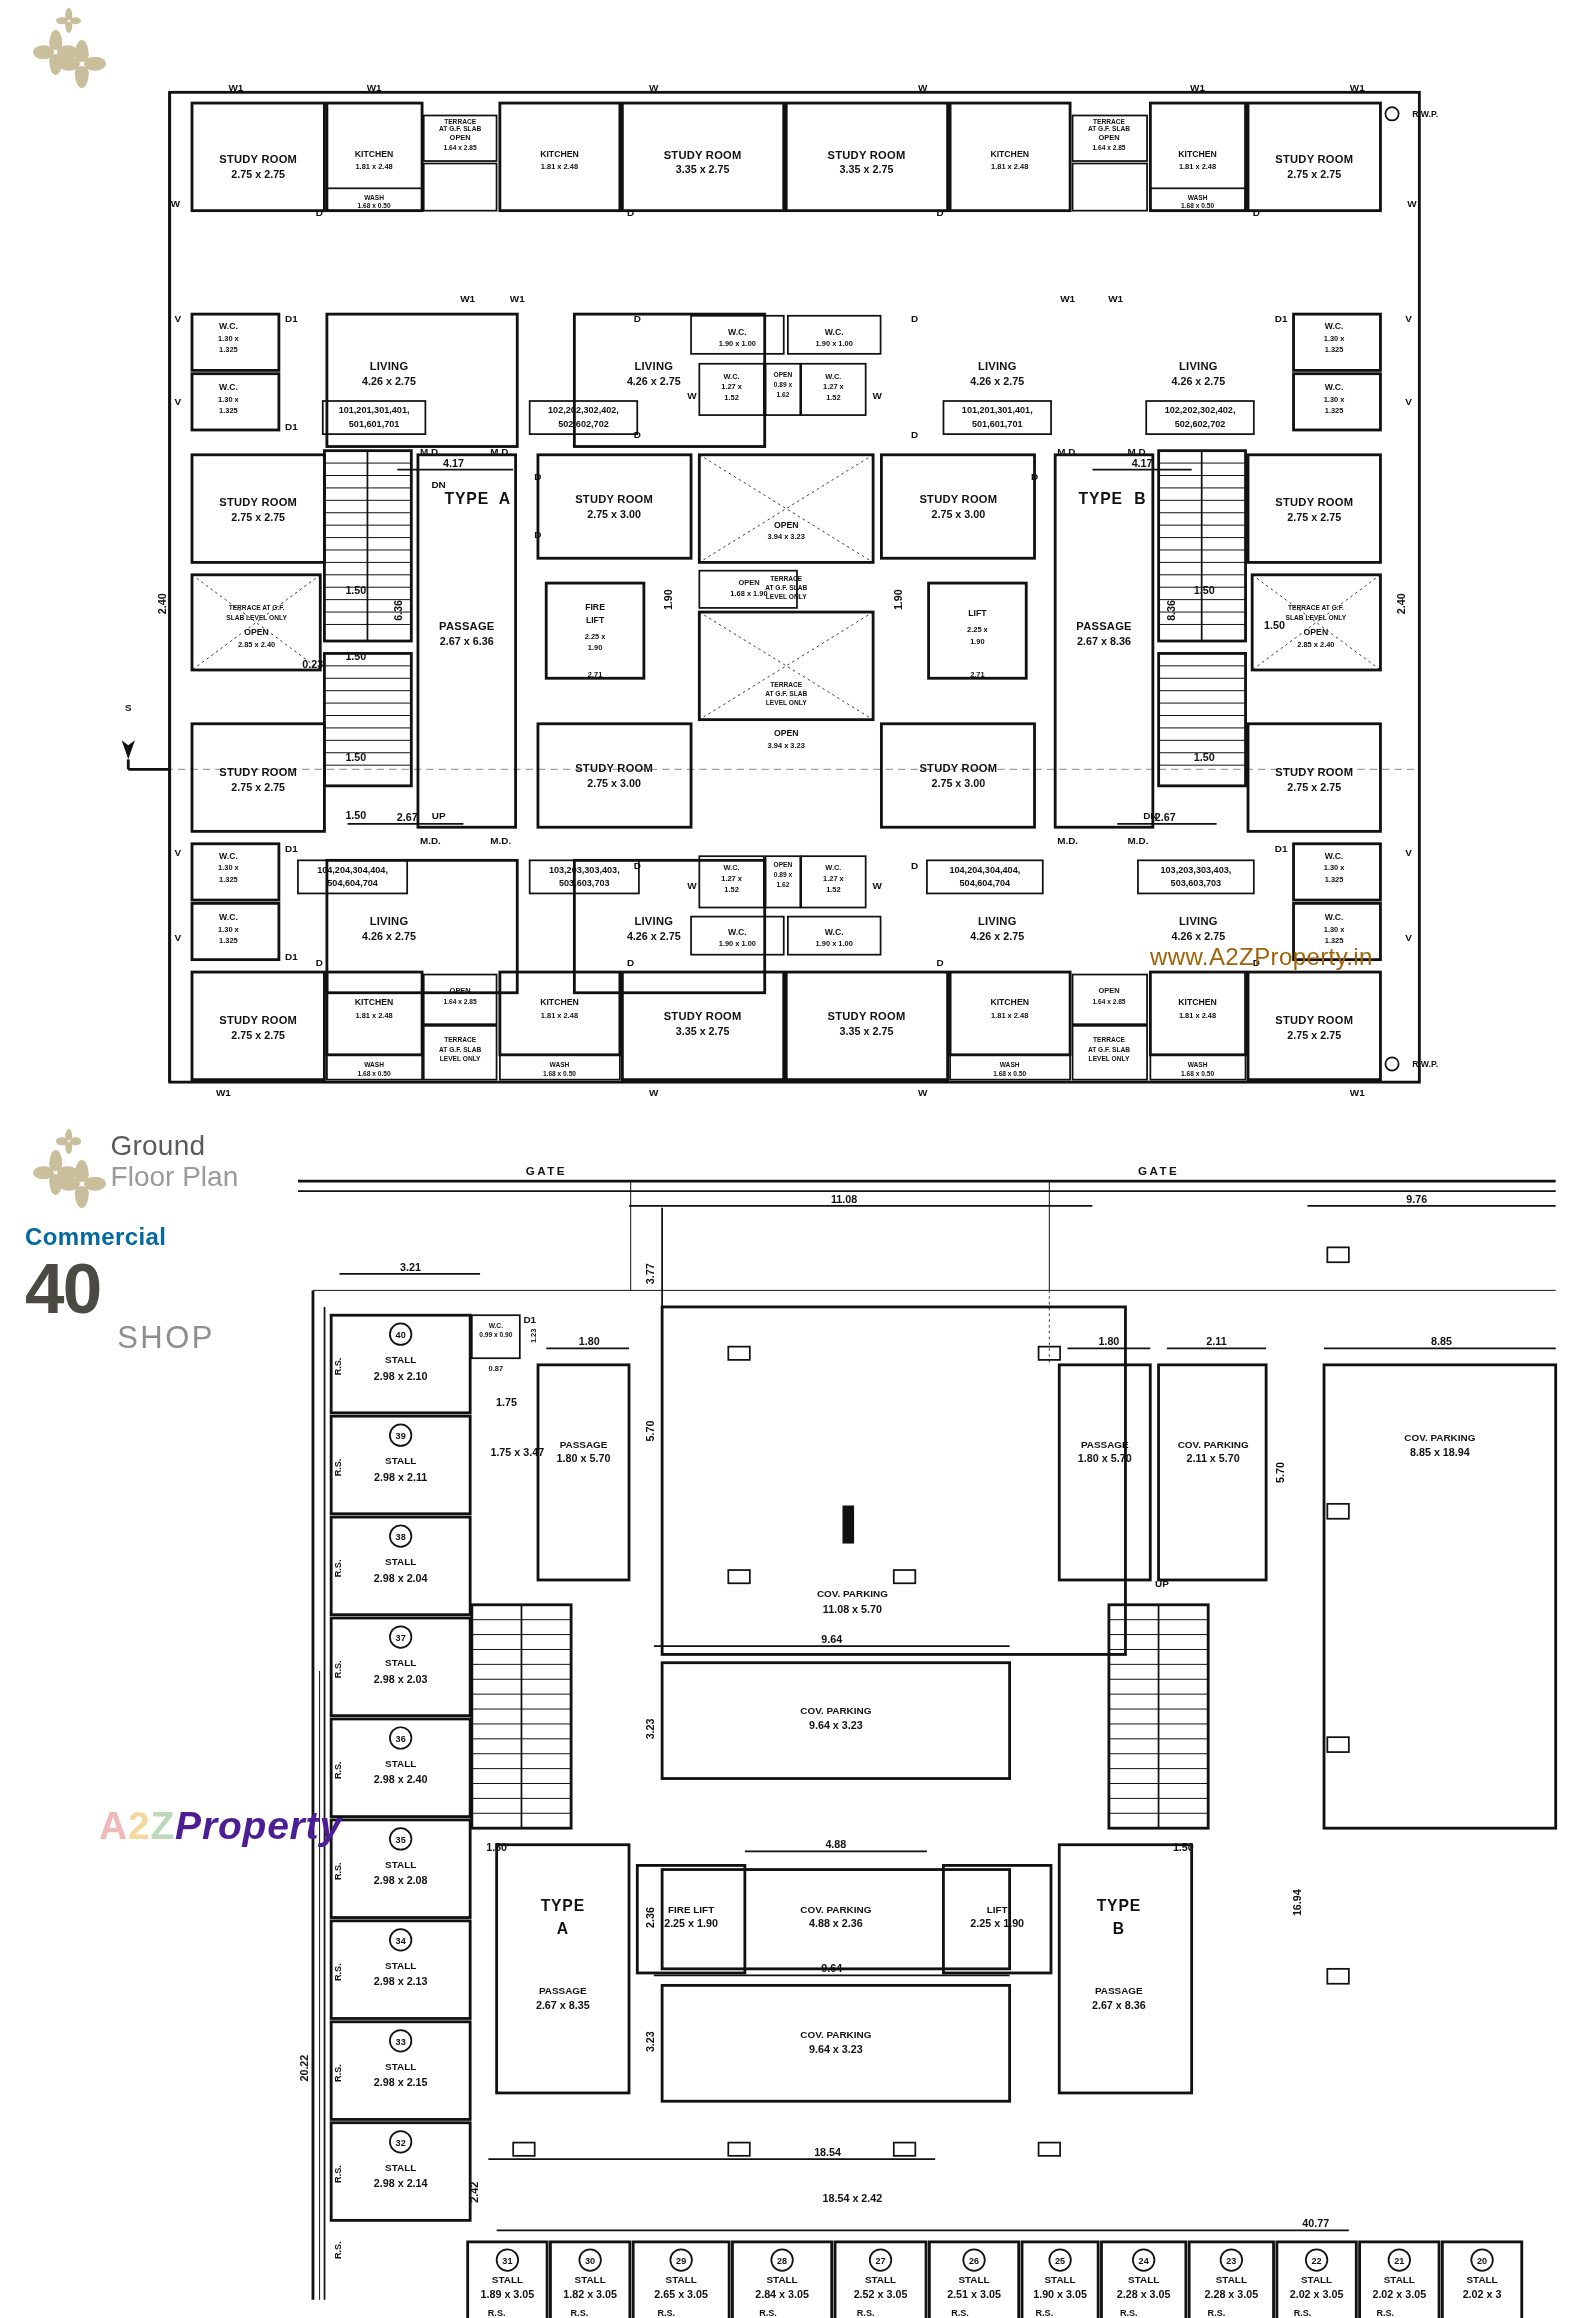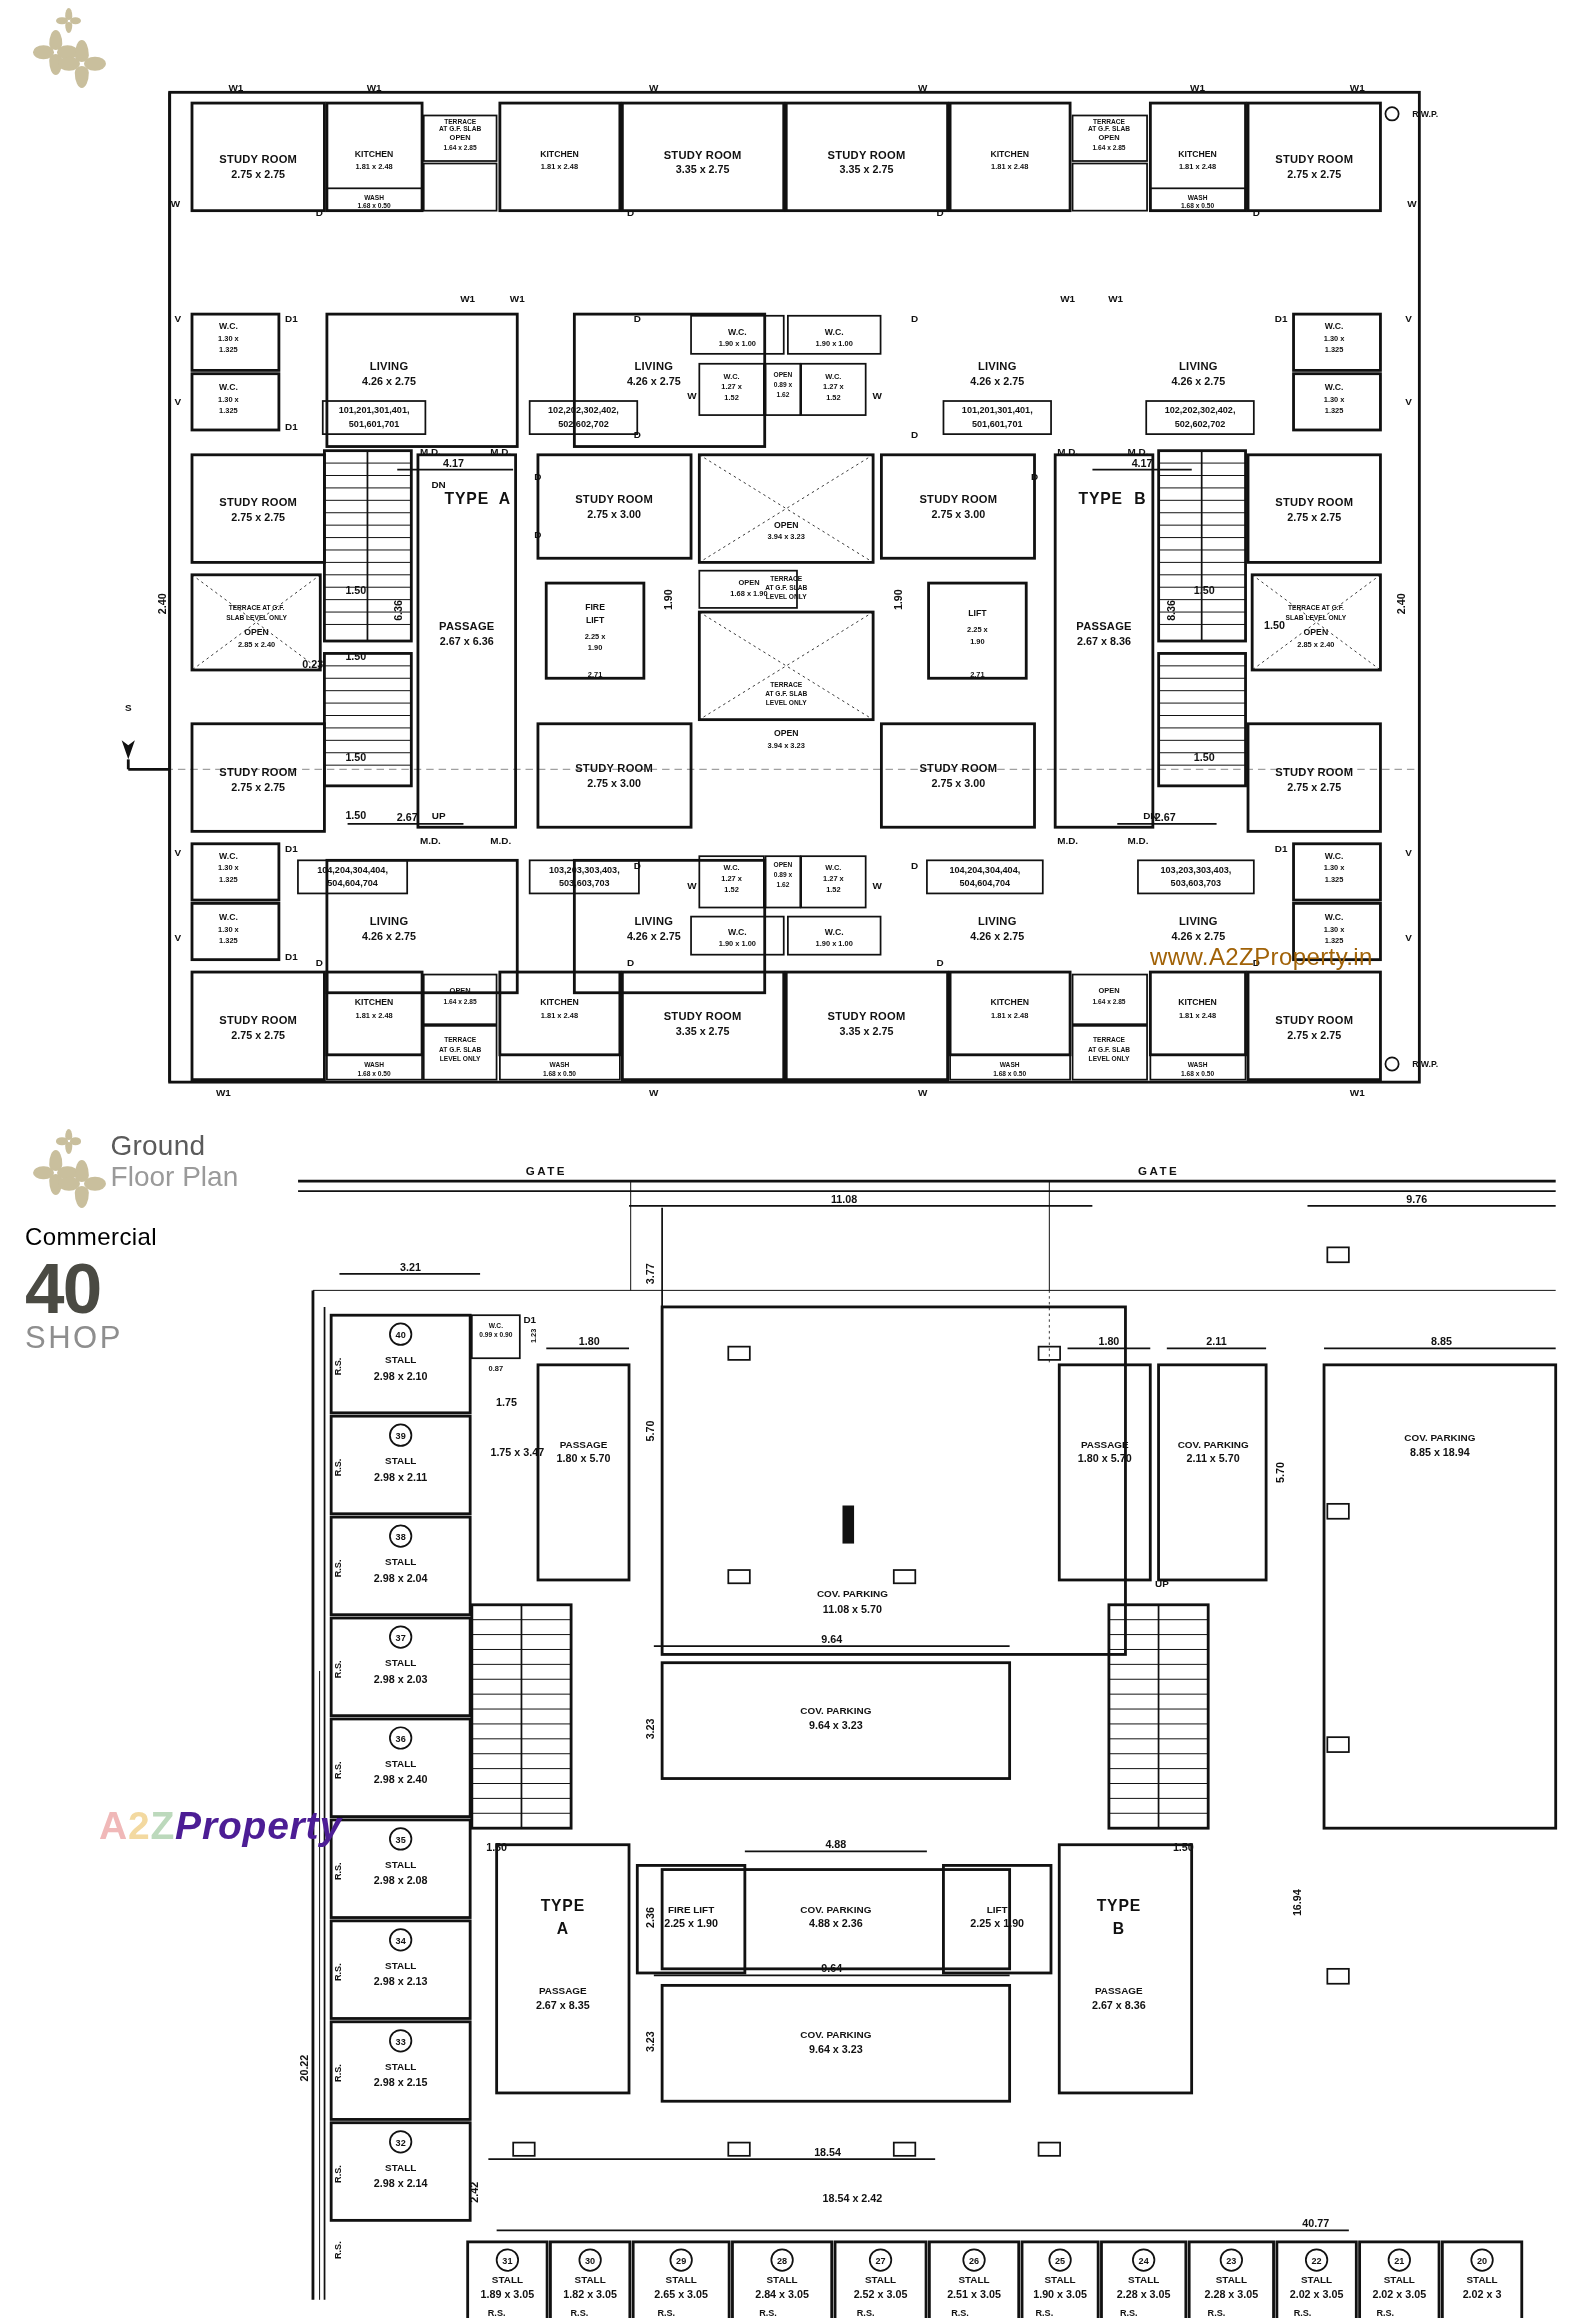--- a/index.html
+++ b/index.html
@@ -25,23 +25,23 @@
   .hdr-l2 b{color:#4d4d4d;font-weight:700;}
   .hdr-l2 sup{font-size:16.5px;font-weight:400;}
 
   #hdr-typical{left:28px;top:6.6px;}
   #hdr-ground{left:28px;top:1127px;}
   #hdr-ground .hdr-l1{color:#5b5b5b;font-weight:400;font-size:28px;line-height:31px;}
   #hdr-ground .hdr-l2{color:#9a9a9a;font-weight:300;font-size:28px;line-height:31px;}
 
   
   #commercial{position:absolute;left:25px;top:1223px;width:190px;}
-  #commercial .c-sub{font-size:24px;color:#000000;font-weight:400;letter-spacing:0.4px;}
+  #commercial .c-sub{font-size:24px;color:#0369a1;font-weight:700;letter-spacing:0.4px;}
   #commercial .c-num{font-size:71px;line-height:71px;color:#4a4a43;font-weight:700;letter-spacing:-1.7px;margin-top:1.7px;}
-  #commercial .c-shop{font-size:31px;color:#8e8e8e;font-weight:300;letter-spacing:2.5px;margin-top:-3.3px;}
+  #commercial .c-shop{font-size:31px;color:#8e8e8e;font-weight:300;letter-spacing:2.5px;margin-top:-3.3px;text-align:right;}
 
   
   .wm{position:absolute;pointer-events:none;user-select:none;white-space:nowrap;}
   #wm-top{left:1150px;top:943px;font-size:24px;color:#a16207;font-weight:400;letter-spacing:0.4px;}
   #wm-bot{left:99px;top:1804px;font-size:39px;font-weight:700;letter-spacing:0.8px;}
   #wm-bot .a{color:#f0b8b8;} #wm-bot .two{color:#f3d9a0;} #wm-bot .z{color:#bcd9bc;} #wm-bot .rest{color:#4c1d95;font-style:italic;}
 
   
   #plan-typical{position:absolute;left:0;top:74px;width:1589px;height:1043px;}
   #plan-ground{position:absolute;left:0;top:1158px;width:1325px;height:1160px;}

